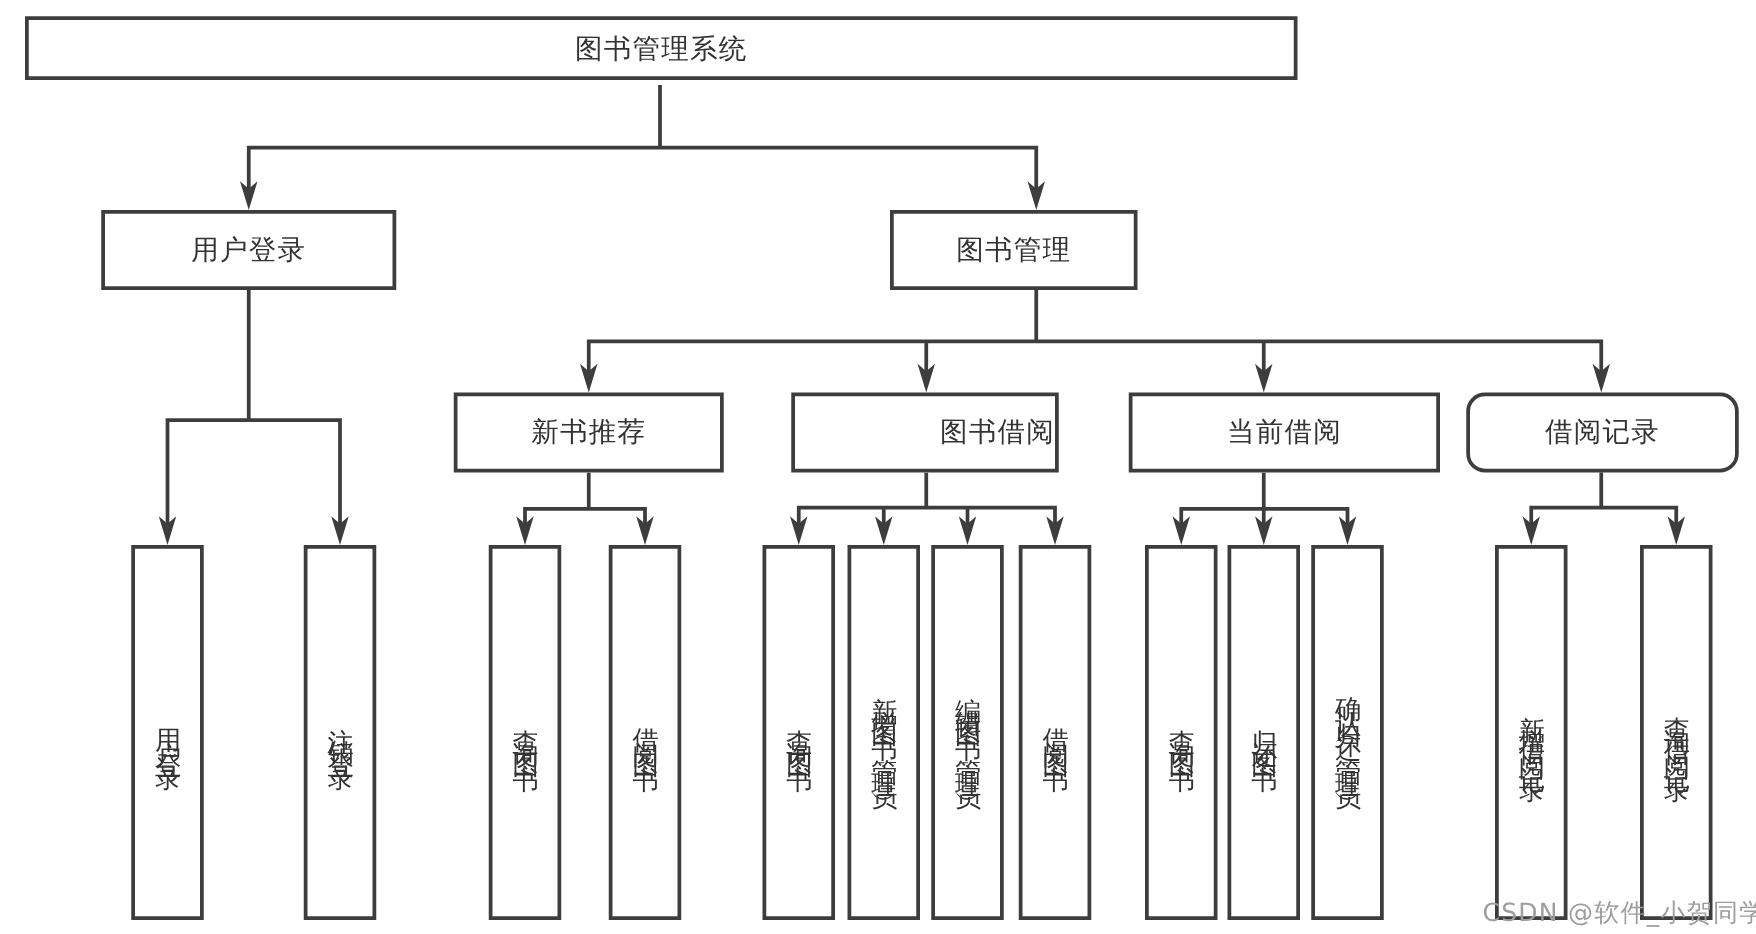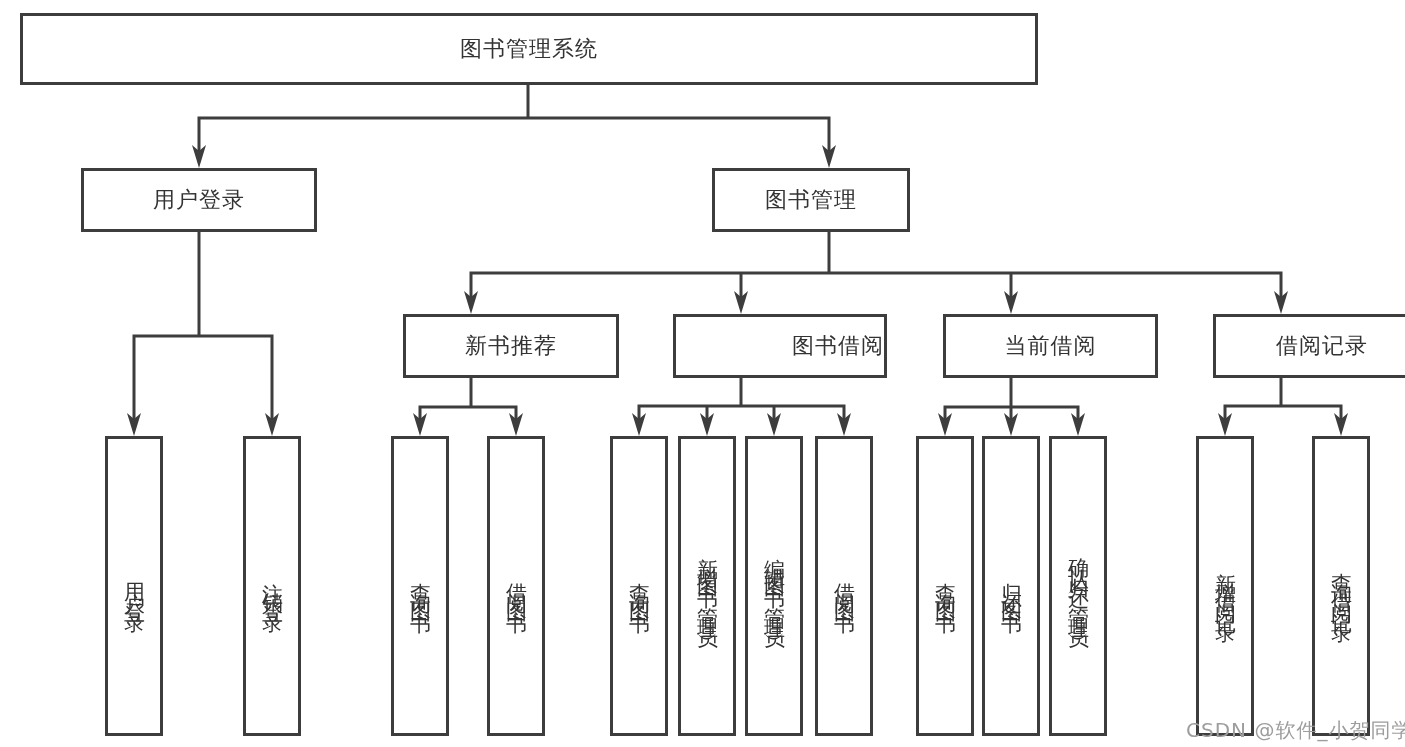--- a/index.html
+++ b/index.html
@@ -27,28 +27,28 @@
     border:3px solid var(--line);
     box-sizing:border-box;
     display:flex;
     align-items:center;
     justify-content:center;
     z-index:2;
     font-size:22px;
     letter-spacing:1px;
     white-space:nowrap;
   }
-  .root{left:20px;top:13px;width:1018px;height:72px;}
+  .root{left:20px;top:13px;width:1018px;height:51px;}
   .lv1a{left:81px;top:168px;width:236px;height:64px;}
   .lv1b{left:712px;top:168px;width:198px;height:64px;}
-  .lv2{top:314px;height:64px;margin-left:40px;}
+  .lv2{top:314px;height:64px;}
   .lv2a{left:363px;width:216px;}
   .lv2b{left:633px;width:214px;justify-content:flex-end;}
-  .lv2c{left:903px;width:215px;}
-  .lv2d{left:1173px;width:218px;}
+  .lv2c{left:903px;width:249px;}
+  .lv2d{left:1173px;width:218px;border-radius:15px;}
   .leaf{
     top:436px;height:300px;width:58px;
     font-size:21px;
   }
   .vtext{
     writing-mode:vertical-rl;
     text-orientation:mixed;
     letter-spacing:10px;
     line-height:1.1;
     white-space:nowrap;

